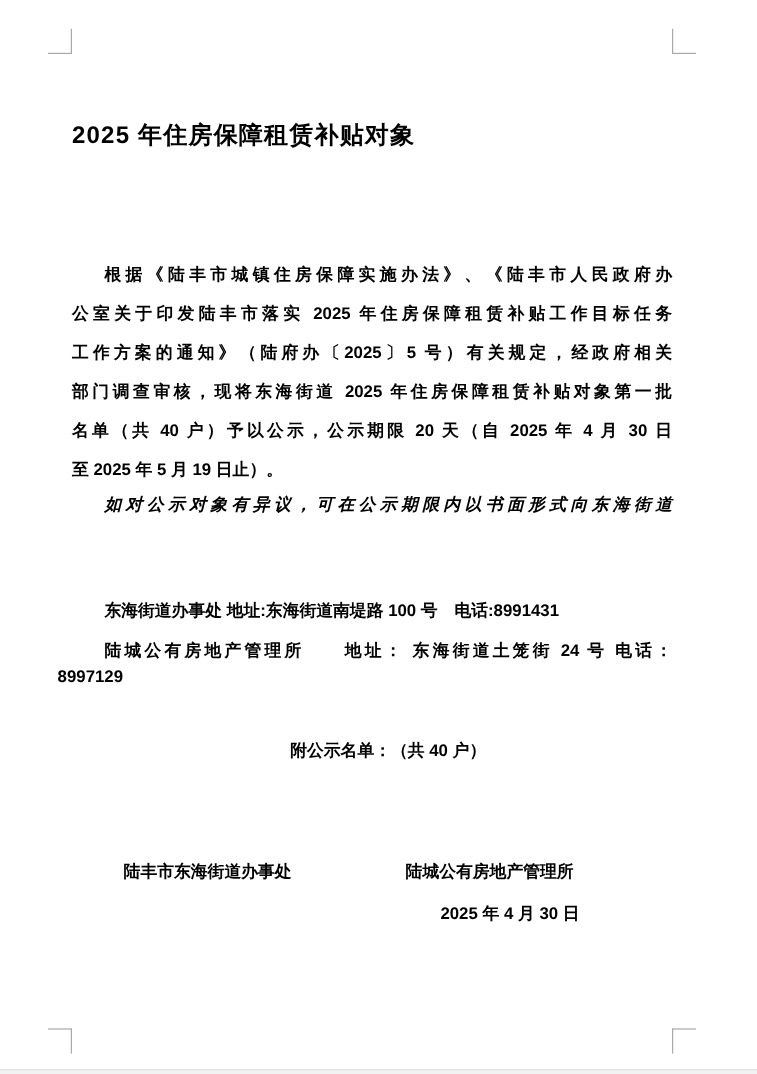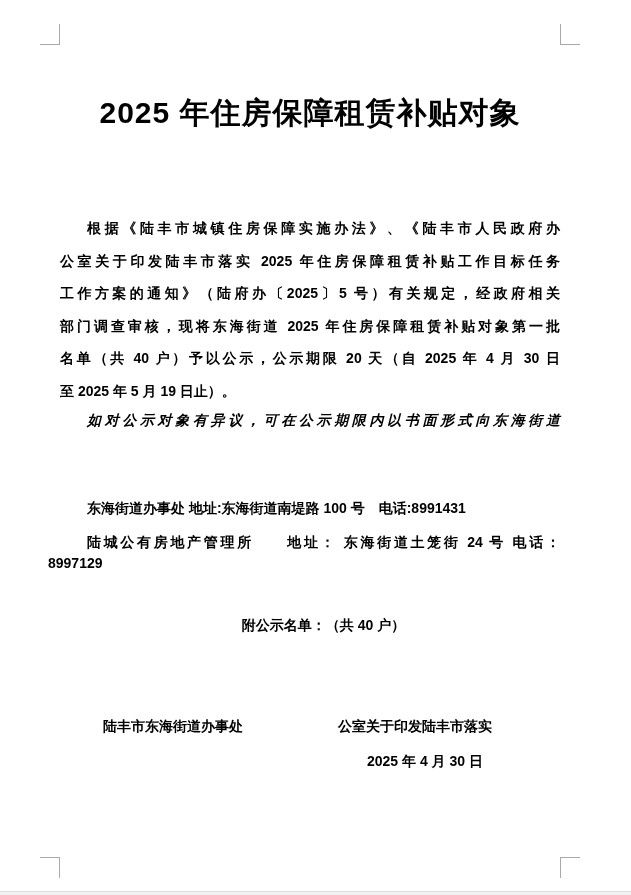--- a/index.html
+++ b/index.html
@@ -26,22 +26,21 @@
   }
   .crop.tl { left: 40px; top: 24px;  border-right: 1px solid #a9a9a9; border-bottom: 1px solid #a9a9a9; }
   .crop.tr { left: 560px; top: 24px; border-left: 1px solid #a9a9a9;  border-bottom: 1px solid #a9a9a9; }
   .crop.bl { left: 40px; top: 857px; border-right: 1px solid #a9a9a9; border-top: 1px solid #a9a9a9; }
   .crop.br { left: 560px; top: 857px; border-left: 1px solid #a9a9a9; border-top: 1px solid #a9a9a9; }
 
   .title {
     position: absolute;
     left: 60px;
     width: 500px;
-    text-align: center;
-    font-size: 30px;
+    font-size: 20px;
     line-height: 34px;
     letter-spacing: 1px;
     white-space: pre;
   }
   .title.l1 { top: 96px; }
   .title.l2 { top: 148px; }
 
   .block {
     position: absolute;
     left: 60px;
@@ -111,20 +110,20 @@
 
   <div id="contact2" class="block">
       <div class="line first">陆城公有房地产管理所　　地址： 东海街道土笼街 24 号 电话：</div>
       <div class="line last">8997129</div>
     </div>
 
   <div id="attach" class="block single">附公示名单：（共 40 户）</div>
 
   <div id="sigrow" class="block">
     <span class="sig-left">陆丰市东海街道办事处</span>
-    <span class="sig-right">公室关于印发陆丰市落实</span>
+    <span class="sig-right">陆城公有房地产管理所</span>
   </div>
 
   <div id="sigdate" class="block">2025 年 4 月 30 日</div>
 
   <div class="bottom-strip"></div>
 
 </div>
 
 </body></html>

